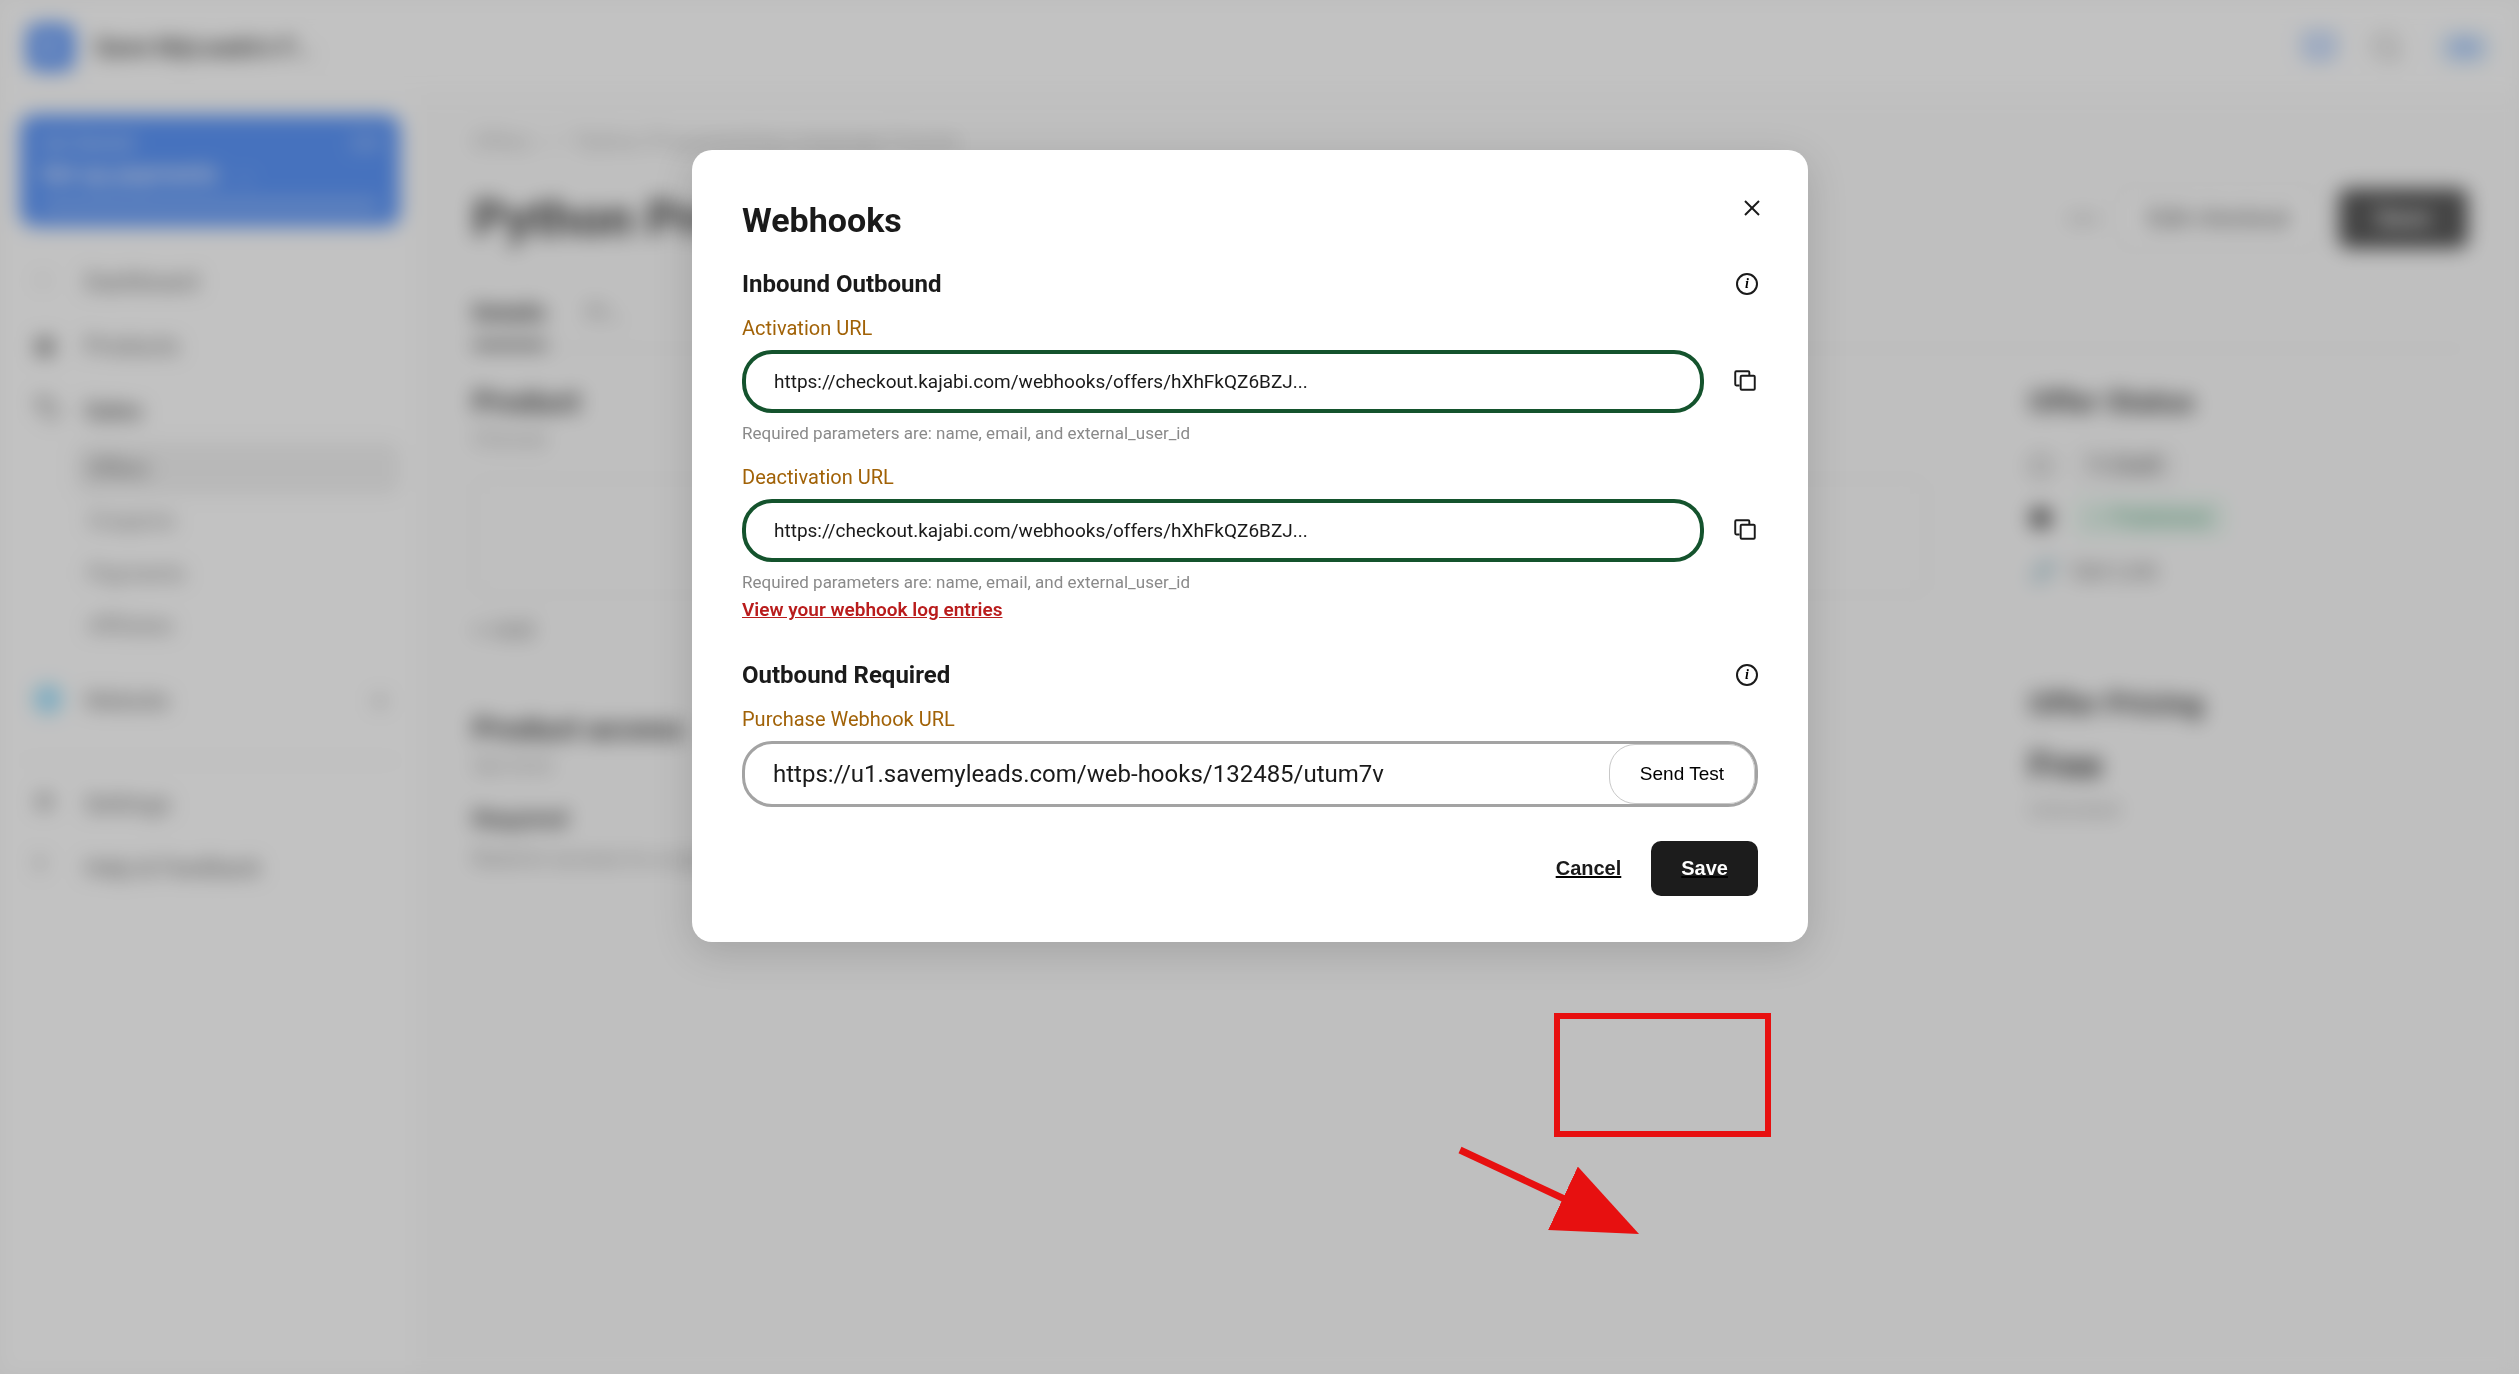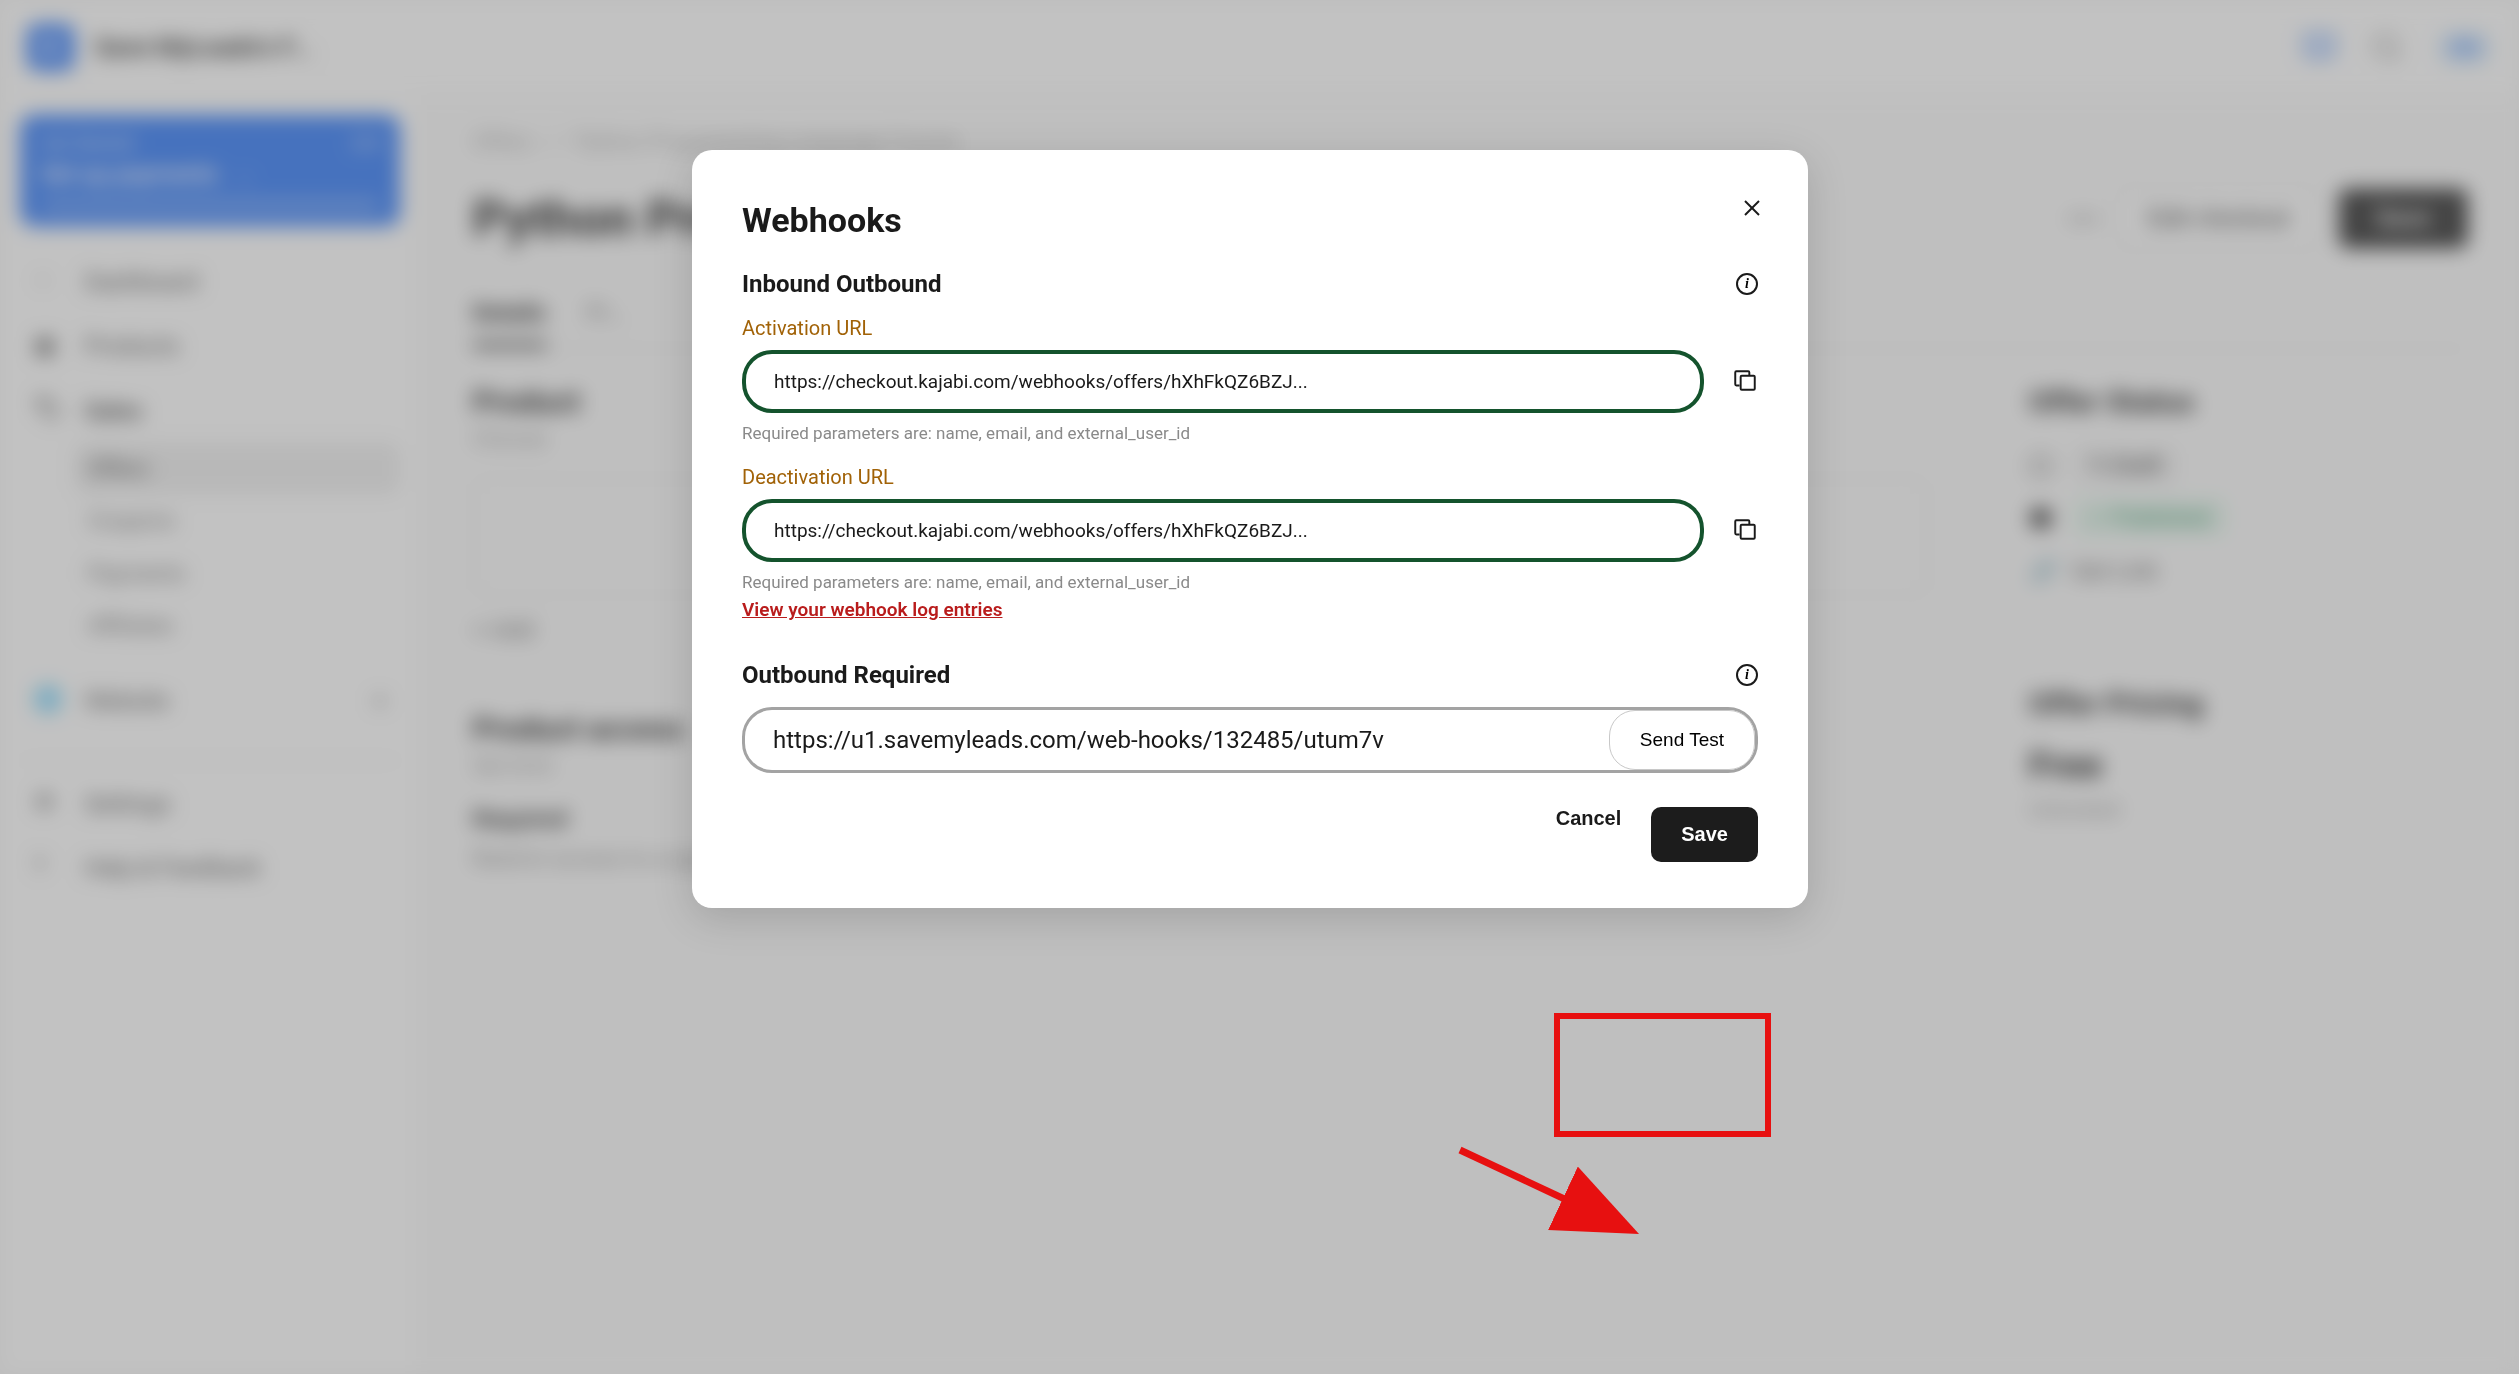--- a/index.html
+++ b/index.html
@@ -152,21 +152,21 @@
       border: 1px solid #c8c8c8;
       border-radius: 26px;
       padding: 0 30px;
       font-size: 19px;
       font-weight: 500;
       cursor: pointer;
       display: flex;
       align-items: center;
     }
     
-    .modal-footer { display: flex; justify-content: flex-end; align-items: flex-start; gap: 30px; }
+    .modal-footer { display: flex; justify-content: flex-end; align-items: center; gap: 30px; text-decoration: underline; }
     .cancel-btn { font-size: 20px; font-weight: 600; background: none; border: none; cursor: pointer; color: #1a1a1a; }
     .save-btn { background: #1c1c1c; color: #fff; font-size: 20px; font-weight: 600; border: none; border-radius: 10px; padding: 16px 30px; cursor: pointer; }
     
     
     .annot-box {
       position: absolute;
       border: 6px solid #e71010;
       pointer-events: none;
     }
     .annot-arrow {
@@ -339,20 +339,21 @@
     </div>
   </div>
   <div class="helper" style="margin-bottom:6px">Required parameters are: name, email, and external_user_id</div>
   <a class="log-link">View your webhook log entries</a>
   
   <div class="sec-head">
     <div class="sec-title">Outbound Required</div>
     <div class="info-icon">i</div>
   </div>
   
+  <div class="field-label">Purchase Webhook URL</div>
   <div class="purchase-row">
     <div class="purchase-input">https://u1.savemyleads.com/web-hooks/132485/utum7v</div>
     <button class="send-test">Send Test</button>
   </div>
   
   <div class="modal-footer">
     <button class="cancel-btn">Cancel</button>
     <button class="save-btn">Save</button>
   </div>
 </div>

